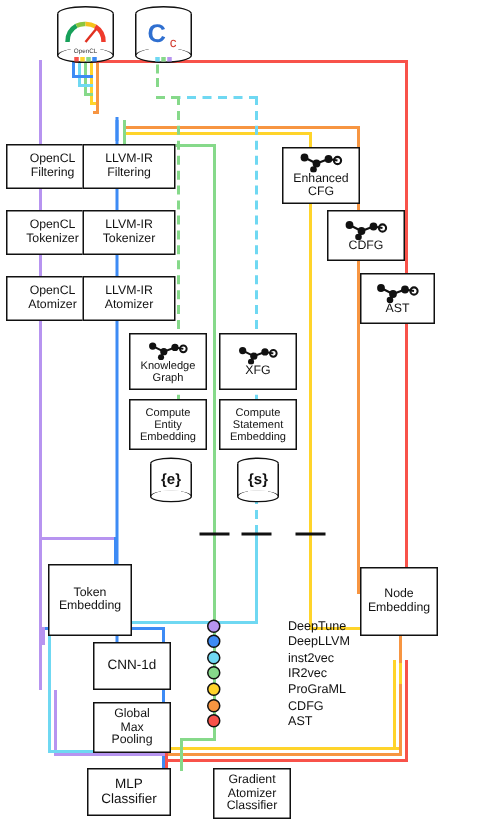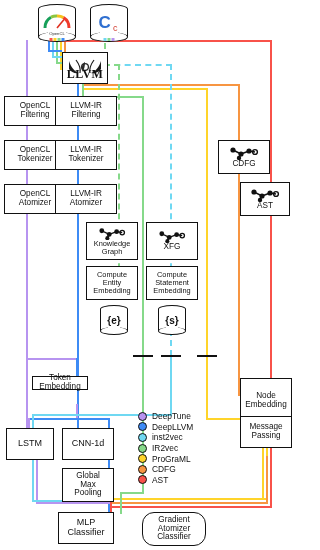--- a/index.html
+++ b/index.html
@@ -33,21 +33,21 @@
   .cyl .top{top:0;}
   .cyl .bot{bottom:0;border-top:none;}
   .cyl .lbl{position:absolute;left:0;width:100%;top:50%;transform:translateY(-50%);
             text-align:center;font-size:10px;font-weight:700;color:#111;z-index:3;}
 
   
   .graphicon{display:block;}
 
   
   #legend{position:absolute;z-index:60;}
-  .lg-row{display:flex;align-items:center;height:10.6px;}
+  .lg-row{display:flex;align-items:flex-end;height:10.6px;gap:40px;}
   .lg-dot{width:9px;height:9px;border-radius:50%;border:1.3px solid #111;
           box-sizing:border-box;margin-right:5px;flex:none;}
   .lg-txt{font-size:8.4px;color:#111;white-space:nowrap;}
 
   
   .gauge{position:absolute;left:50%;top:9px;transform:translateX(-50%);}
   .cband{position:absolute;bottom:1.5px;left:50%;transform:translateX(-50%);
          display:flex;gap:1px;}
   .cband i{display:block;width:3px;height:3px;}
   .tinylbl{position:absolute;left:0;width:100%;bottom:6px;text-align:center;
@@ -179,31 +179,20 @@
                    font-family:'Liberation Sans',sans-serif;">C</span>
       <span style="font-size:9px;color:#d23b2f;position:relative;left:-2px;top:3px;">c</span>
     </div>
     <div class="cband">
       <i style="background:#6fd8f2"></i>
         <i style="background:#86d98a"></i>
       <i style="background:#b794f0"></i>
     </div>
   </div>
 
-  <div class="llvmbox" style="left:62px;top:52px;width:44px;height:30px;">
-    <svg width="40" height="20" viewBox="0 0 40 20">
-      <path d="M4 3 C6 9 9 13 14 15 C10 16 6 14 4 11 Z" fill="#1b1b1b"></path>
-      <path d="M36 3 C34 9 31 13 26 15 C30 16 34 14 36 11 Z" fill="#1b1b1b"></path>
-      <path d="M20 4 C17 6 16 10 18 14 C19 11 20 9 20 4 Z" fill="#2a2a2a"></path>
-      <circle cx="20" cy="9" r="3.4" fill="none" stroke="#2a2a2a" stroke-width="1.3"></circle>
-      <path d="M11 2 C14 6 16 10 15 15" stroke="#1b1b1b" stroke-width="1.2" fill="none"></path>
-      <path d="M29 2 C26 6 24 10 25 15" stroke="#1b1b1b" stroke-width="1.2" fill="none"></path>
-    </svg>
-    <div class="llvmtxt">LLVM</div>
-  </div>
 
   <div class="box t8" style="left:4px;top:96px;width:62px;height:30px;">
     <span>OpenCL</span>
     <span>Filtering</span>
   </div>
   <div class="box t8" style="left:4px;top:140px;width:62px;height:30px;">
     <span>OpenCL</span>
     <span>Tokenizer</span>
   </div>
   <div class="box t8" style="left:4px;top:184px;width:62px;height:30px;">
@@ -217,20 +206,35 @@
   </div>
   <div class="box t8" style="left:55px;top:140px;width:62px;height:30px;">
     <span>LLVM-IR</span>
     <span>Tokenizer</span>
   </div>
   <div class="box t8" style="left:55px;top:184px;width:62px;height:30px;">
     <span>LLVM-IR</span>
     <span>Atomizer</span>
   </div>
 
+  <div class="box t8" style="left:188px;top:98px;width:52px;height:38px;">
+    <svg class="graphicon" width="34" height="14" viewBox="0 0 34 14">
+      <line x1="6" y1="4" x2="14" y2="8" stroke="#111" stroke-width="1.4"></line>
+      <line x1="14" y1="8" x2="22" y2="5" stroke="#111" stroke-width="1.4"></line>
+      <line x1="14" y1="8" x2="12" y2="12" stroke="#111" stroke-width="1.4"></line>
+      <line x1="22" y1="5" x2="28" y2="6" stroke="#111" stroke-width="1.4"></line>
+      <circle cx="6" cy="4" r="2.6" fill="#111"></circle>
+        <circle cx="14" cy="8" r="2.6" fill="#111"></circle>
+      <circle cx="12" cy="12" r="2.2" fill="#111"></circle>
+        <circle cx="22" cy="5" r="2.6" fill="#111"></circle>
+      <circle cx="28" cy="6" r="2.4" fill="none" stroke="#111" stroke-width="1.4"></circle>
+    </svg>
+    <span>Enhanced</span>
+    <span>CFG</span>
+  </div>
 
   <div class="box t8" style="left:218px;top:140px;width:52px;height:34px;">
     <svg class="graphicon" width="34" height="14" viewBox="0 0 34 14">
       <line x1="6" y1="4" x2="14" y2="8" stroke="#111" stroke-width="1.4"></line>
       <line x1="14" y1="8" x2="22" y2="5" stroke="#111" stroke-width="1.4"></line>
       <line x1="14" y1="8" x2="12" y2="12" stroke="#111" stroke-width="1.4"></line>
       <line x1="22" y1="5" x2="28" y2="6" stroke="#111" stroke-width="1.4"></line>
       <circle cx="6" cy="4" r="2.6" fill="#111"></circle>
         <circle cx="14" cy="8" r="2.6" fill="#111"></circle>
       <circle cx="12" cy="12" r="2.2" fill="#111"></circle>
@@ -303,50 +307,43 @@
     <div class="bot" style="height:8px;"></div>
     <div class="lbl">{e}</div>
   </div>
   <div class="cyl" style="left:158px;top:305px;width:28px;height:30px;">
     <div class="top" style="height:8px;"></div>
     <div class="body" style="top:4px;bottom:4px;"></div>
     <div class="bot" style="height:8px;"></div>
     <div class="lbl">{s}</div>
   </div>
 
-  <div class="box t8" style="left:32px;top:376px;width:56px;height:14px;">
+  <div class="box t8" style="left:32px;top:376px;width:56px;height:48px;">
     <span>Token</span>
     <span>Embedding</span>
-  </div>
-  <div class="box t9" style="left:6px;top:428px;width:48px;height:32px;">
-    <span>LSTM</span>
   </div>
   <div class="box t9" style="left:62px;top:428px;width:52px;height:32px;">
     <span>CNN-1d</span>
   </div>
   <div class="box t8" style="left:62px;top:468px;width:52px;height:34px;">
     <span>Global</span>
     <span>Max</span>
     <span>Pooling</span>
   </div>
 
   <div class="box t8" style="left:240px;top:378px;width:52px;height:46px;">
     <span>Node</span>
     <span>Embedding</span>
   </div>
-  <div class="box t8" style="left:240px;top:416px;width:52px;height:32px;">
-    <span>Message</span>
-    <span>Passing</span>
-  </div>
 
   <div class="box t9" style="left:58px;top:512px;width:56px;height:32px;">
     <span>MLP</span>
     <span>Classifier</span>
   </div>
-  <div class="box t8" style="left:142px;top:512px;width:64px;height:34px;border-radius:12px;">
+  <div class="box t8" style="left:142px;top:512px;width:52px;height:34px;">
     <span>Gradient</span>
     <span>Atomizer</span>
     <span>Classifier</span>
   </div>
 
   <div id="legend" style="left:138px;top:411px;">
     <div class="lg-row">
       <span class="lg-dot" style="background:#b794f0"></span>
       <span class="lg-txt">DeepTune</span>
     </div>

